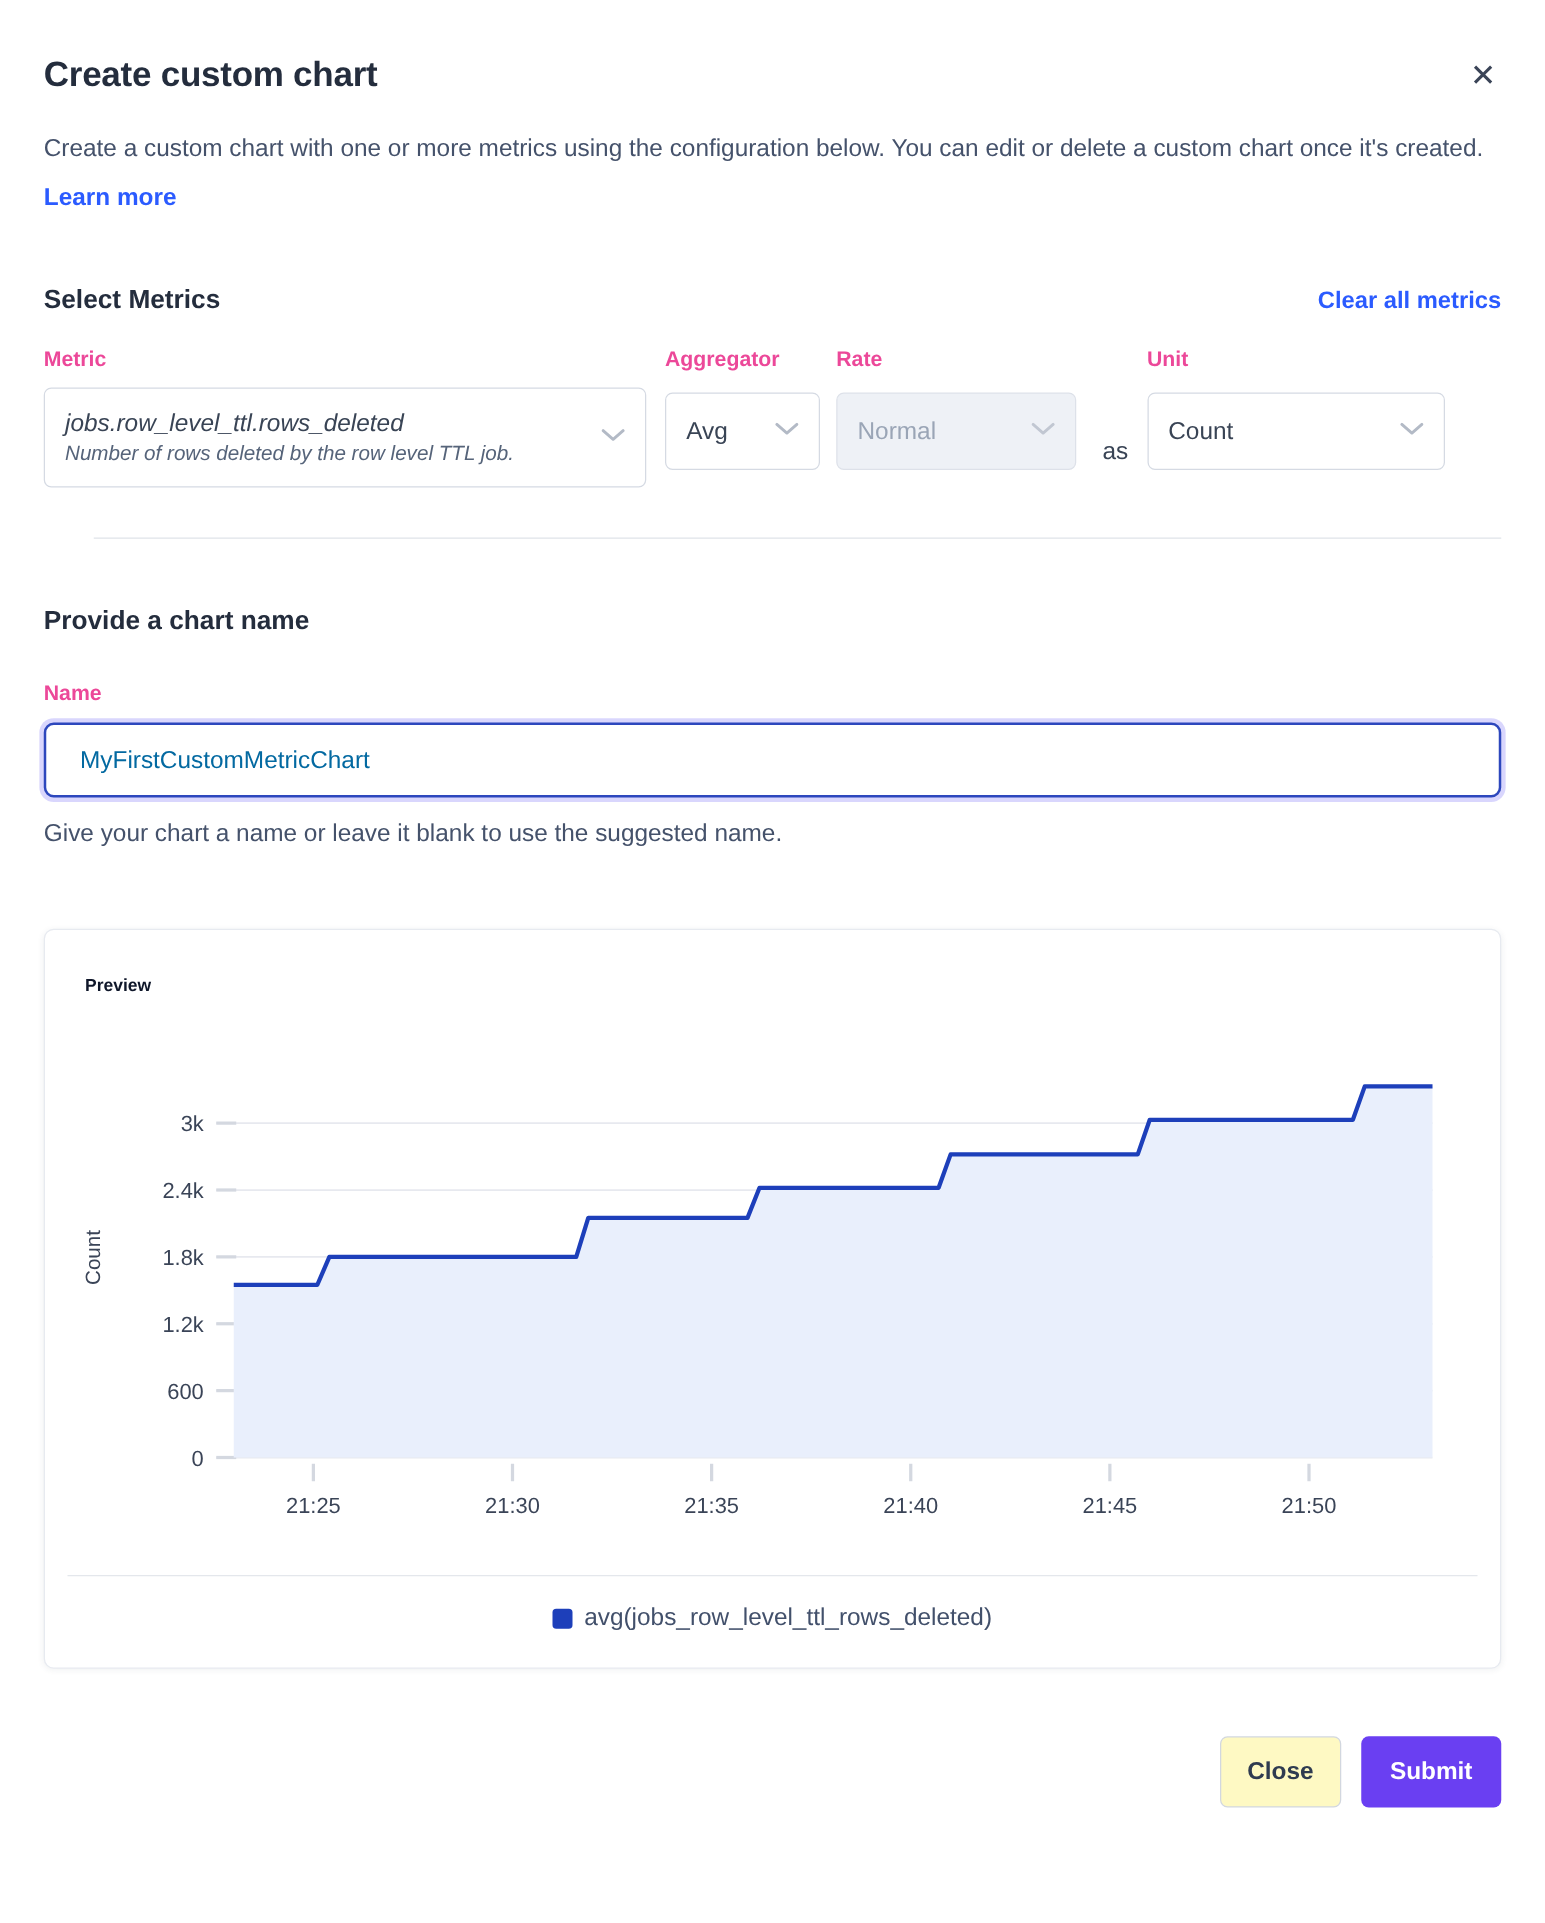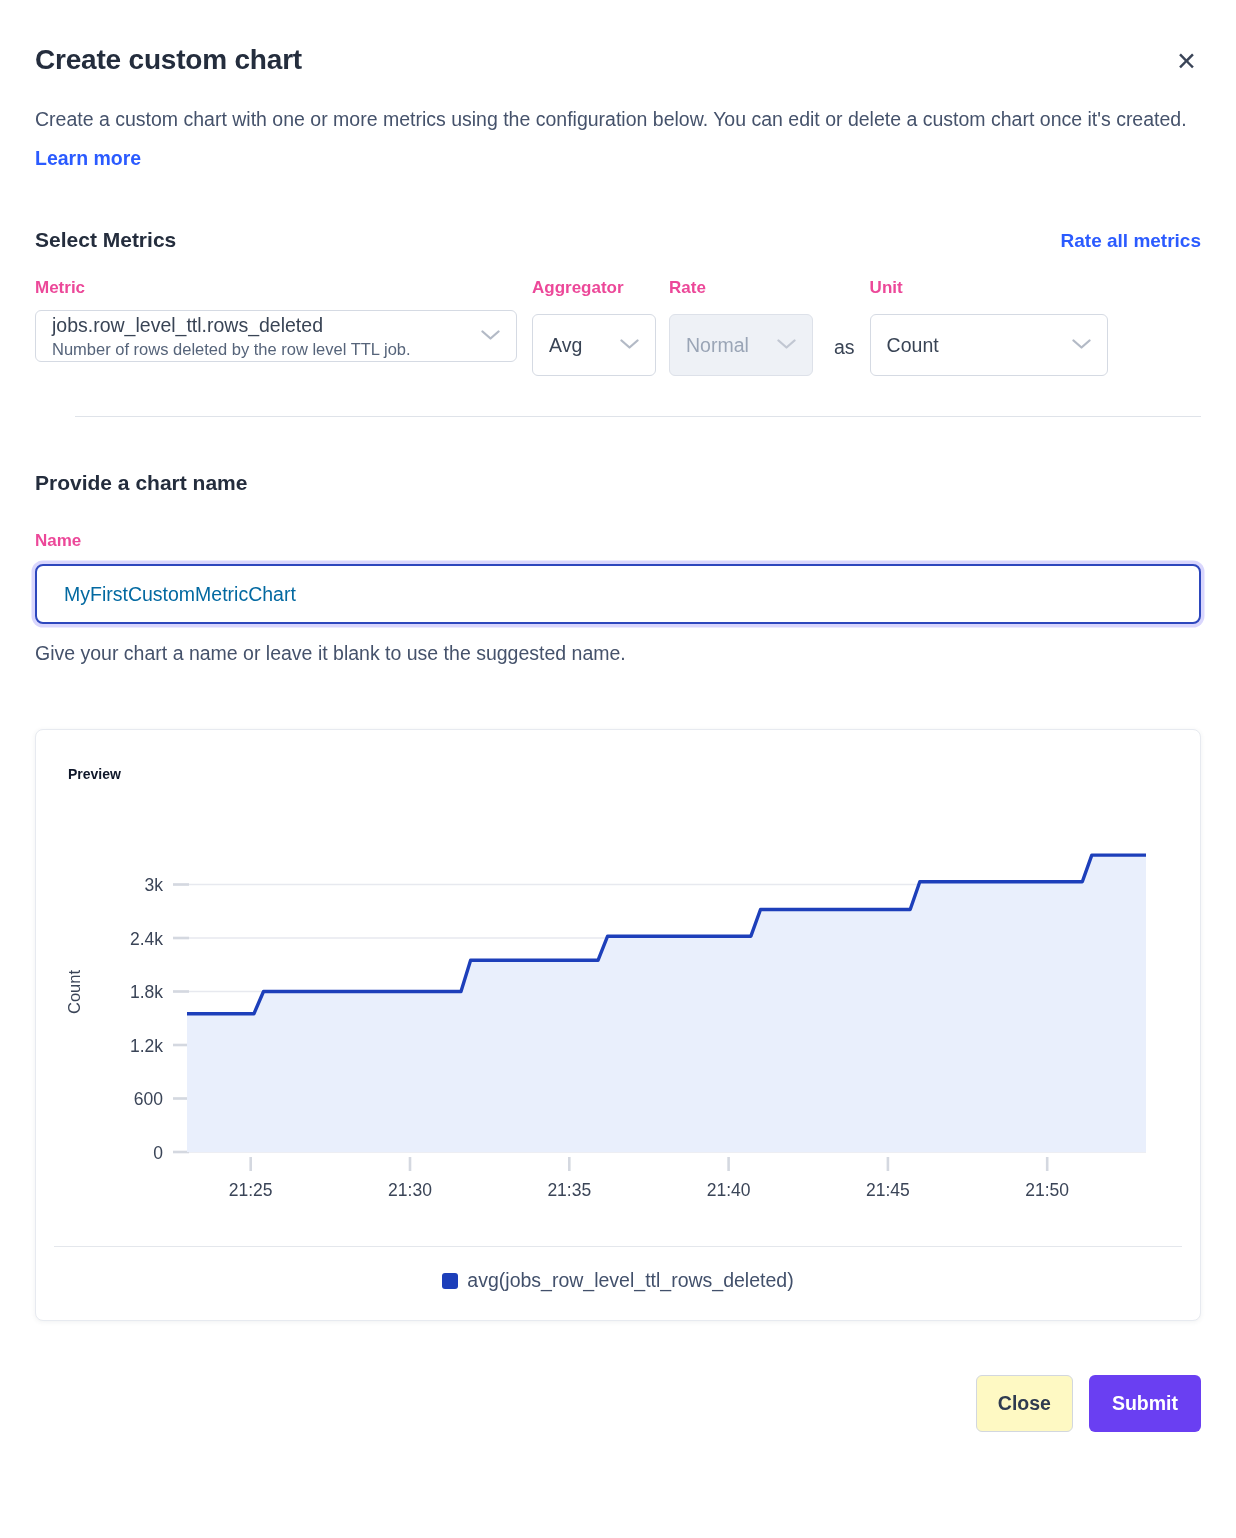--- a/index.html
+++ b/index.html
@@ -21,26 +21,26 @@
 
   
   .metrics-head { display: flex; justify-content: space-between; align-items: baseline; margin-top: 50px; }
   .section-heading { font-size: 21px; font-weight: 700; color: #242d3d; }
   .clear-link { font-size: 19px; }
 
   .form-row { display: flex; align-items: flex-start; margin-top: 26px; }
   .field-label { display: block; font-size: 17px; font-weight: 700; color: #ec4899; margin-bottom: 12px; }
   .gap-lg .field-label { margin-bottom: 16px; }
   .select { border: 1px solid #d5dae3; border-radius: 6px; background: #fff; display: flex; align-items: center; justify-content: space-between; padding: 0 16px; cursor: pointer; }
-  .metric-select { width: 482px; height: 52px; }
+  .metric-select { width: 482px; height: 80px; font-style: italic; }
   .metric-texts { display: flex; flex-direction: column; justify-content: center; }
   .metric-main { font-size: 19.5px; color: #394455; line-height: 26px; }
   .metric-sub { font-size: 16.5px; color: #56647a; line-height: 23px; }
   .agg-select { width: 124px; height: 62px; }
-  .rate-select { width: 144px; height: 62px; background: #eef1f6; border-color: #dde1e9; cursor: default; }
+  .rate-select { width: 192px; height: 62px; background: #eef1f6; border-color: #dde1e9; cursor: default; }
   .rate-select .sel-value { color: #9aa5b6; }
   .unit-select { width: 238px; height: 62px; }
   .sel-value { font-size: 19.5px; color: #394455; }
   .chev { flex: none; margin-left: 10px; }
   .col-agg { margin-left: 15px; }
   .col-rate { margin-left: 13px; }
   .col-unit { margin-left: 15px; }
   .as-label { align-self: flex-end; margin: 0 0 17px 21px; font-size: 19.5px; color: #394455; }
 
   .add-row { display: flex; align-items: center; margin-top: 40px; }
@@ -83,21 +83,21 @@
   <div class="dlg-header">
     <h1 class="dlg-title">Create custom chart</h1>
     <button class="close-btn">✕</button>
   </div>
 
   <p class="desc"><span>Create a custom chart with one or more metrics using the configuration below. You can edit or delete a custom chart once it's created.</span>
     <a class="link">Learn more</a></p>
 
   <div class="metrics-head">
     <h2 class="section-heading">Select Metrics</h2>
-    <a class="link clear-link">Rate all metrics</a>
+    <a class="link clear-link">Clear all metrics</a>
   </div>
 
   <div class="form-row">
 
     <div class="col-metric">
       <span class="field-label">Metric</span>
       <div class="select metric-select">
         <div class="metric-texts">
           <span class="metric-main">jobs.row_level_ttl.rows_deleted</span>
           <span class="metric-sub">Number of rows deleted by the row level TTL job.</span>

